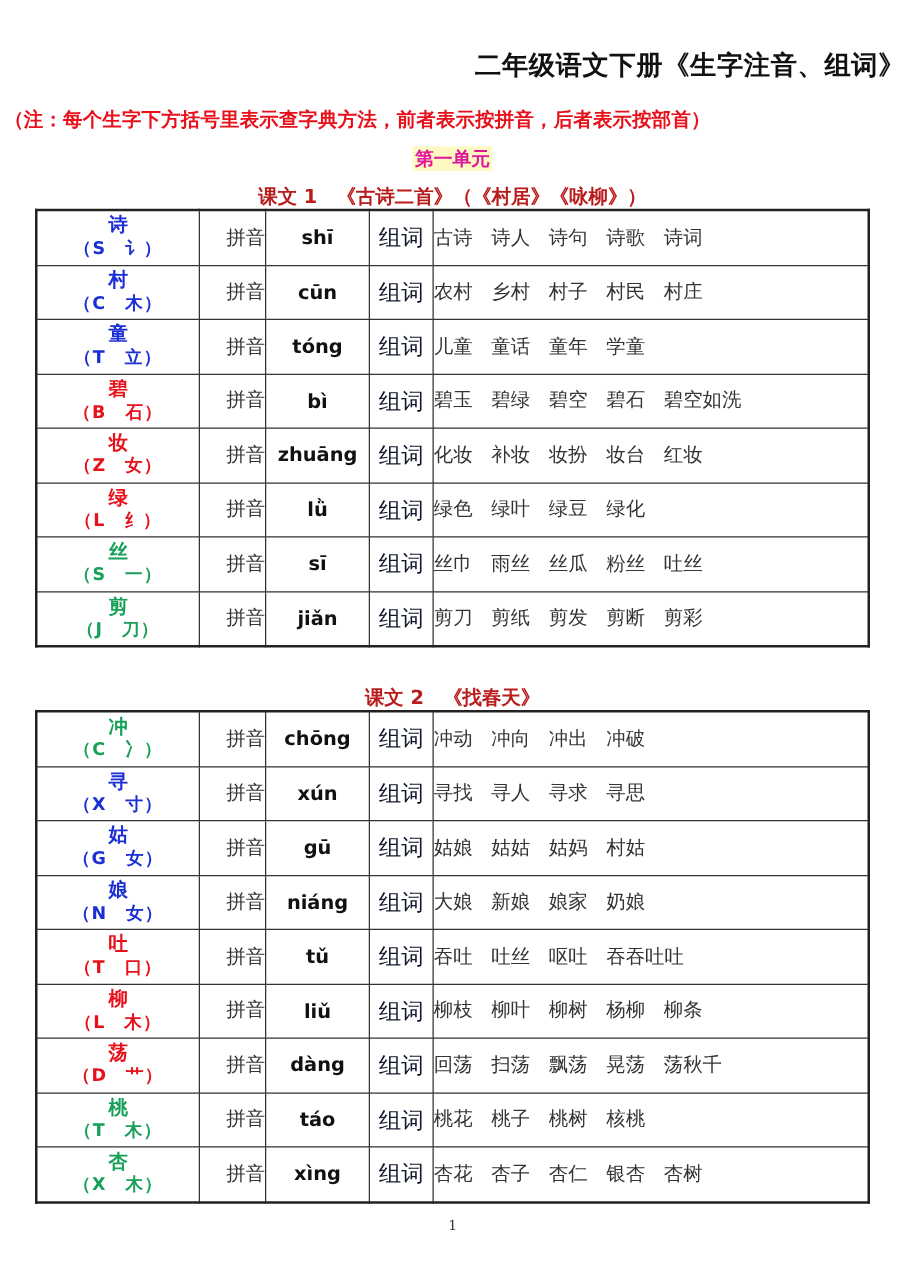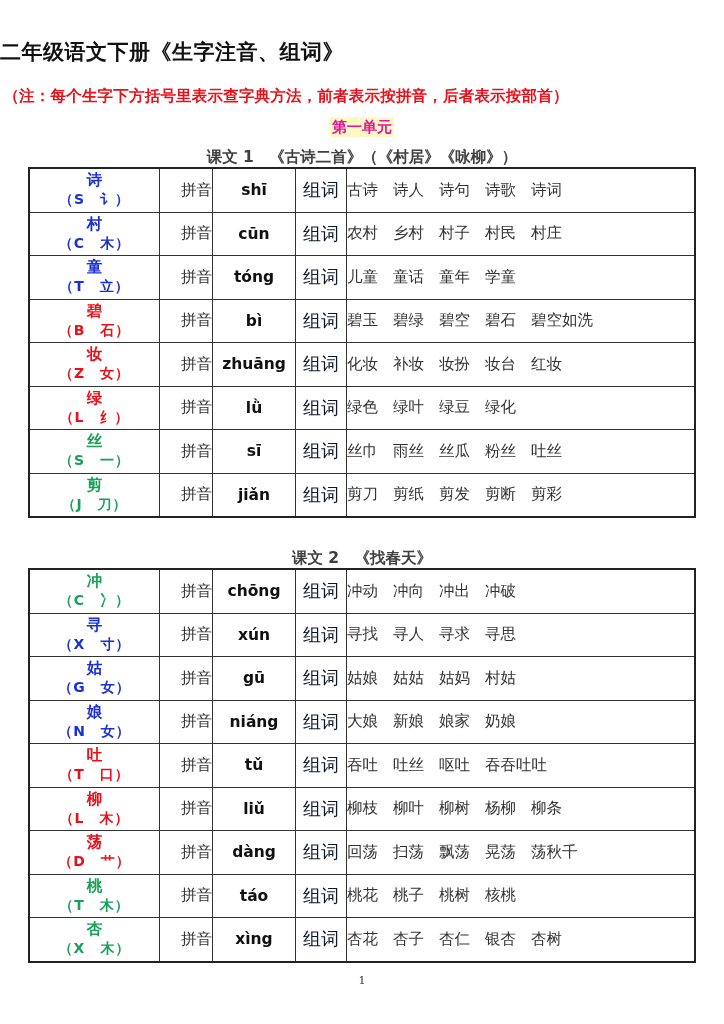--- a/index.html
+++ b/index.html
@@ -1,21 +1,21 @@
 <!DOCTYPE html>
 <html><head>
 <meta charset="utf-8">
 <style>
   html, body { margin: 0; padding: 0; background: #ffffff; }
   body { width: 724px; height: 1024px; position: relative; font-family: "DejaVu Sans", sans-serif; color: #111; overflow: hidden; }
-  .title { position: absolute; top: 38px; left: 0; width: 724px; text-align: left; font-size: 21px; font-weight: bold; letter-spacing: 0.5px; color: #111; }
+  .title { position: absolute; top: 38px; left: 0; width: 724px; text-align: right; font-size: 21px; font-weight: bold; letter-spacing: 0.5px; color: #111; }
   .note { position: absolute; top: 86px; left: 0; width: 572px; text-align: center; font-size: 15.5px; font-weight: bold; color: #e8101a; letter-spacing: 0.2px; }
   .unit { position: absolute; top: 117px; left: 0; width: 724px; text-align: center; }
   .unit span { background: #fef9c3; color: #e0179a; font-weight: bold; font-size: 15px; padding: 1px 2px; }
-  .lesson-title { position: absolute; left: 0; width: 724px; text-align: center; font-size: 15.5px; font-weight: bold; color: #404040; }
+  .lesson-title { position: absolute; left: 0; width: 724px; text-align: center; font-size: 15.5px; font-weight: bold; color: #b91c1c; }
   table.words { position: absolute; left: 28px; width: 668px; border-collapse: collapse; border: 2px solid #222; table-layout: fixed; }
   table.words td { border: 1.2px solid #333; height: 42.5px; padding: 0; vertical-align: middle; }
   td.char-cell { width: 129px; text-align: center; line-height: 19px; font-weight: bold; font-size: 15px; }
   td.char-cell .ch { display: block; font-size: 15.5px; }
   td.char-cell .idx { display: block; font-size: 14px; letter-spacing: 1px; }
   td.label { width: 52px; text-align: right; font-size: 15.5px; color: #333; }
   td.pinyin { width: 82px; text-align: center; font-size: 15.5px; font-weight: bold; color: #111; }
   td.zuci { width: 50px; text-align: center; font-size: 18px; color: #0f172a; }
   td.words-cell { padding-left: 13px; font-size: 15.5px; color: #333; white-space: nowrap; margin-top: 24px; }
   td.words-cell span { margin-right: 15px; }

